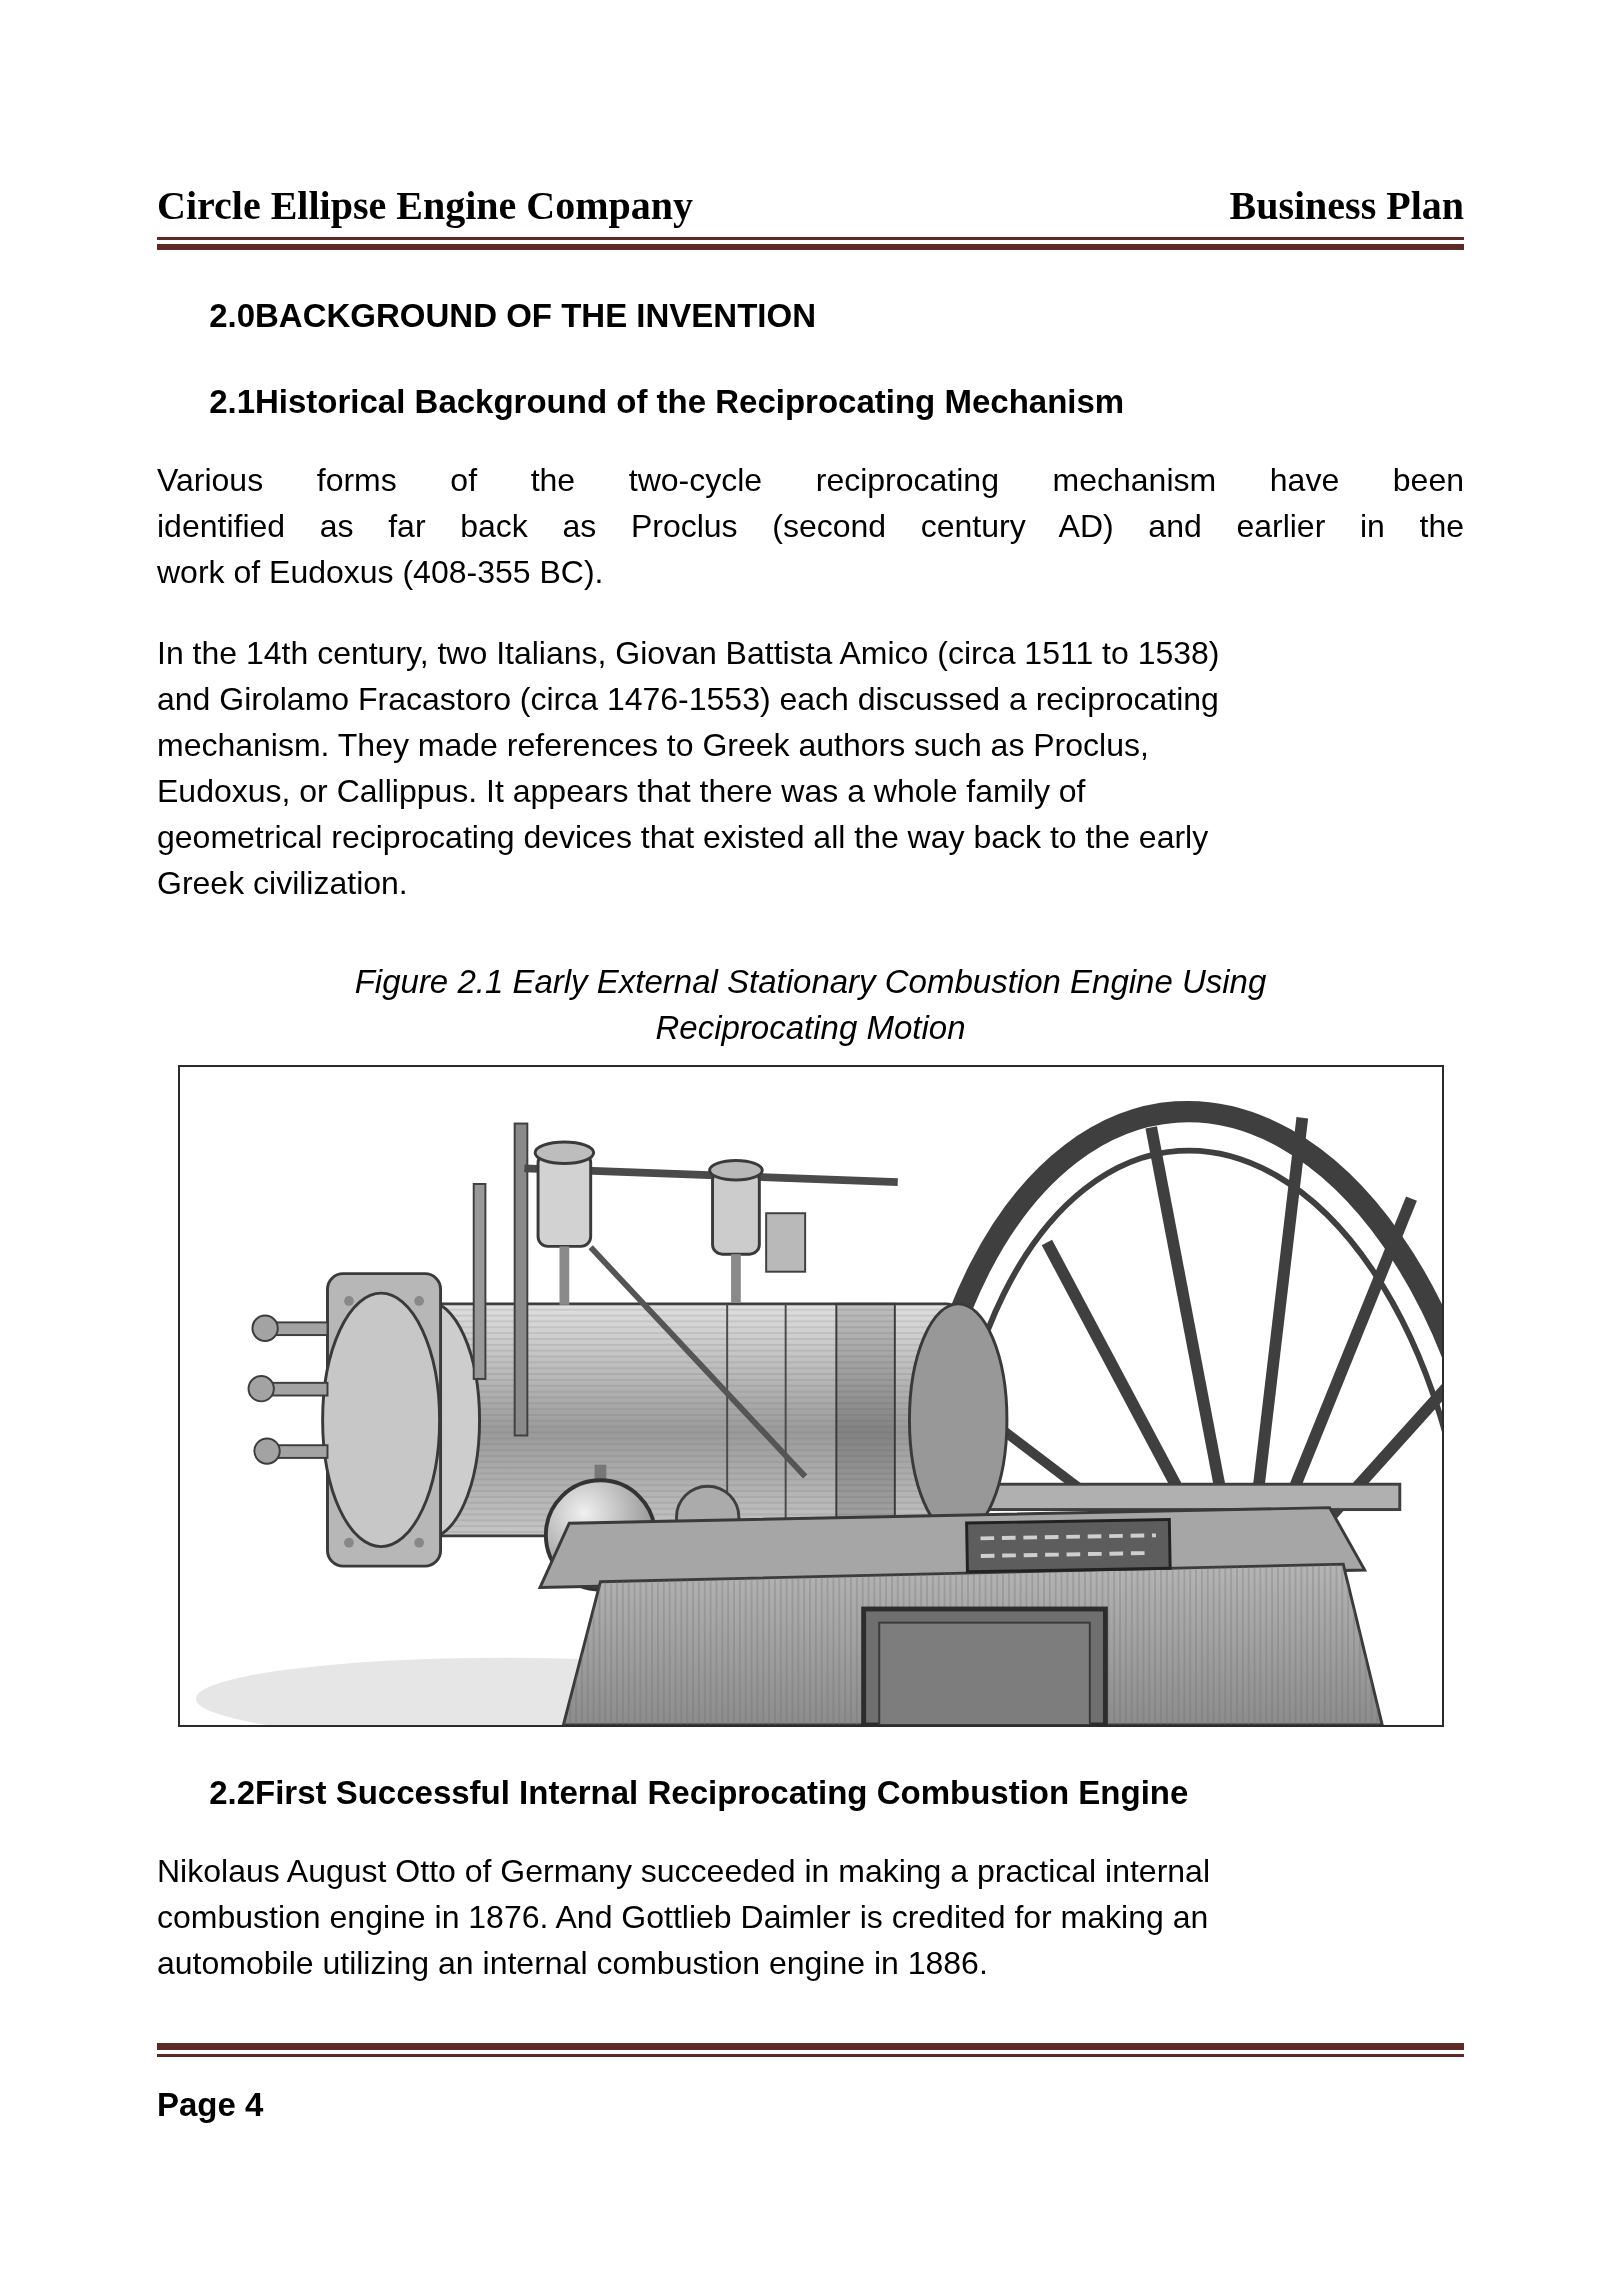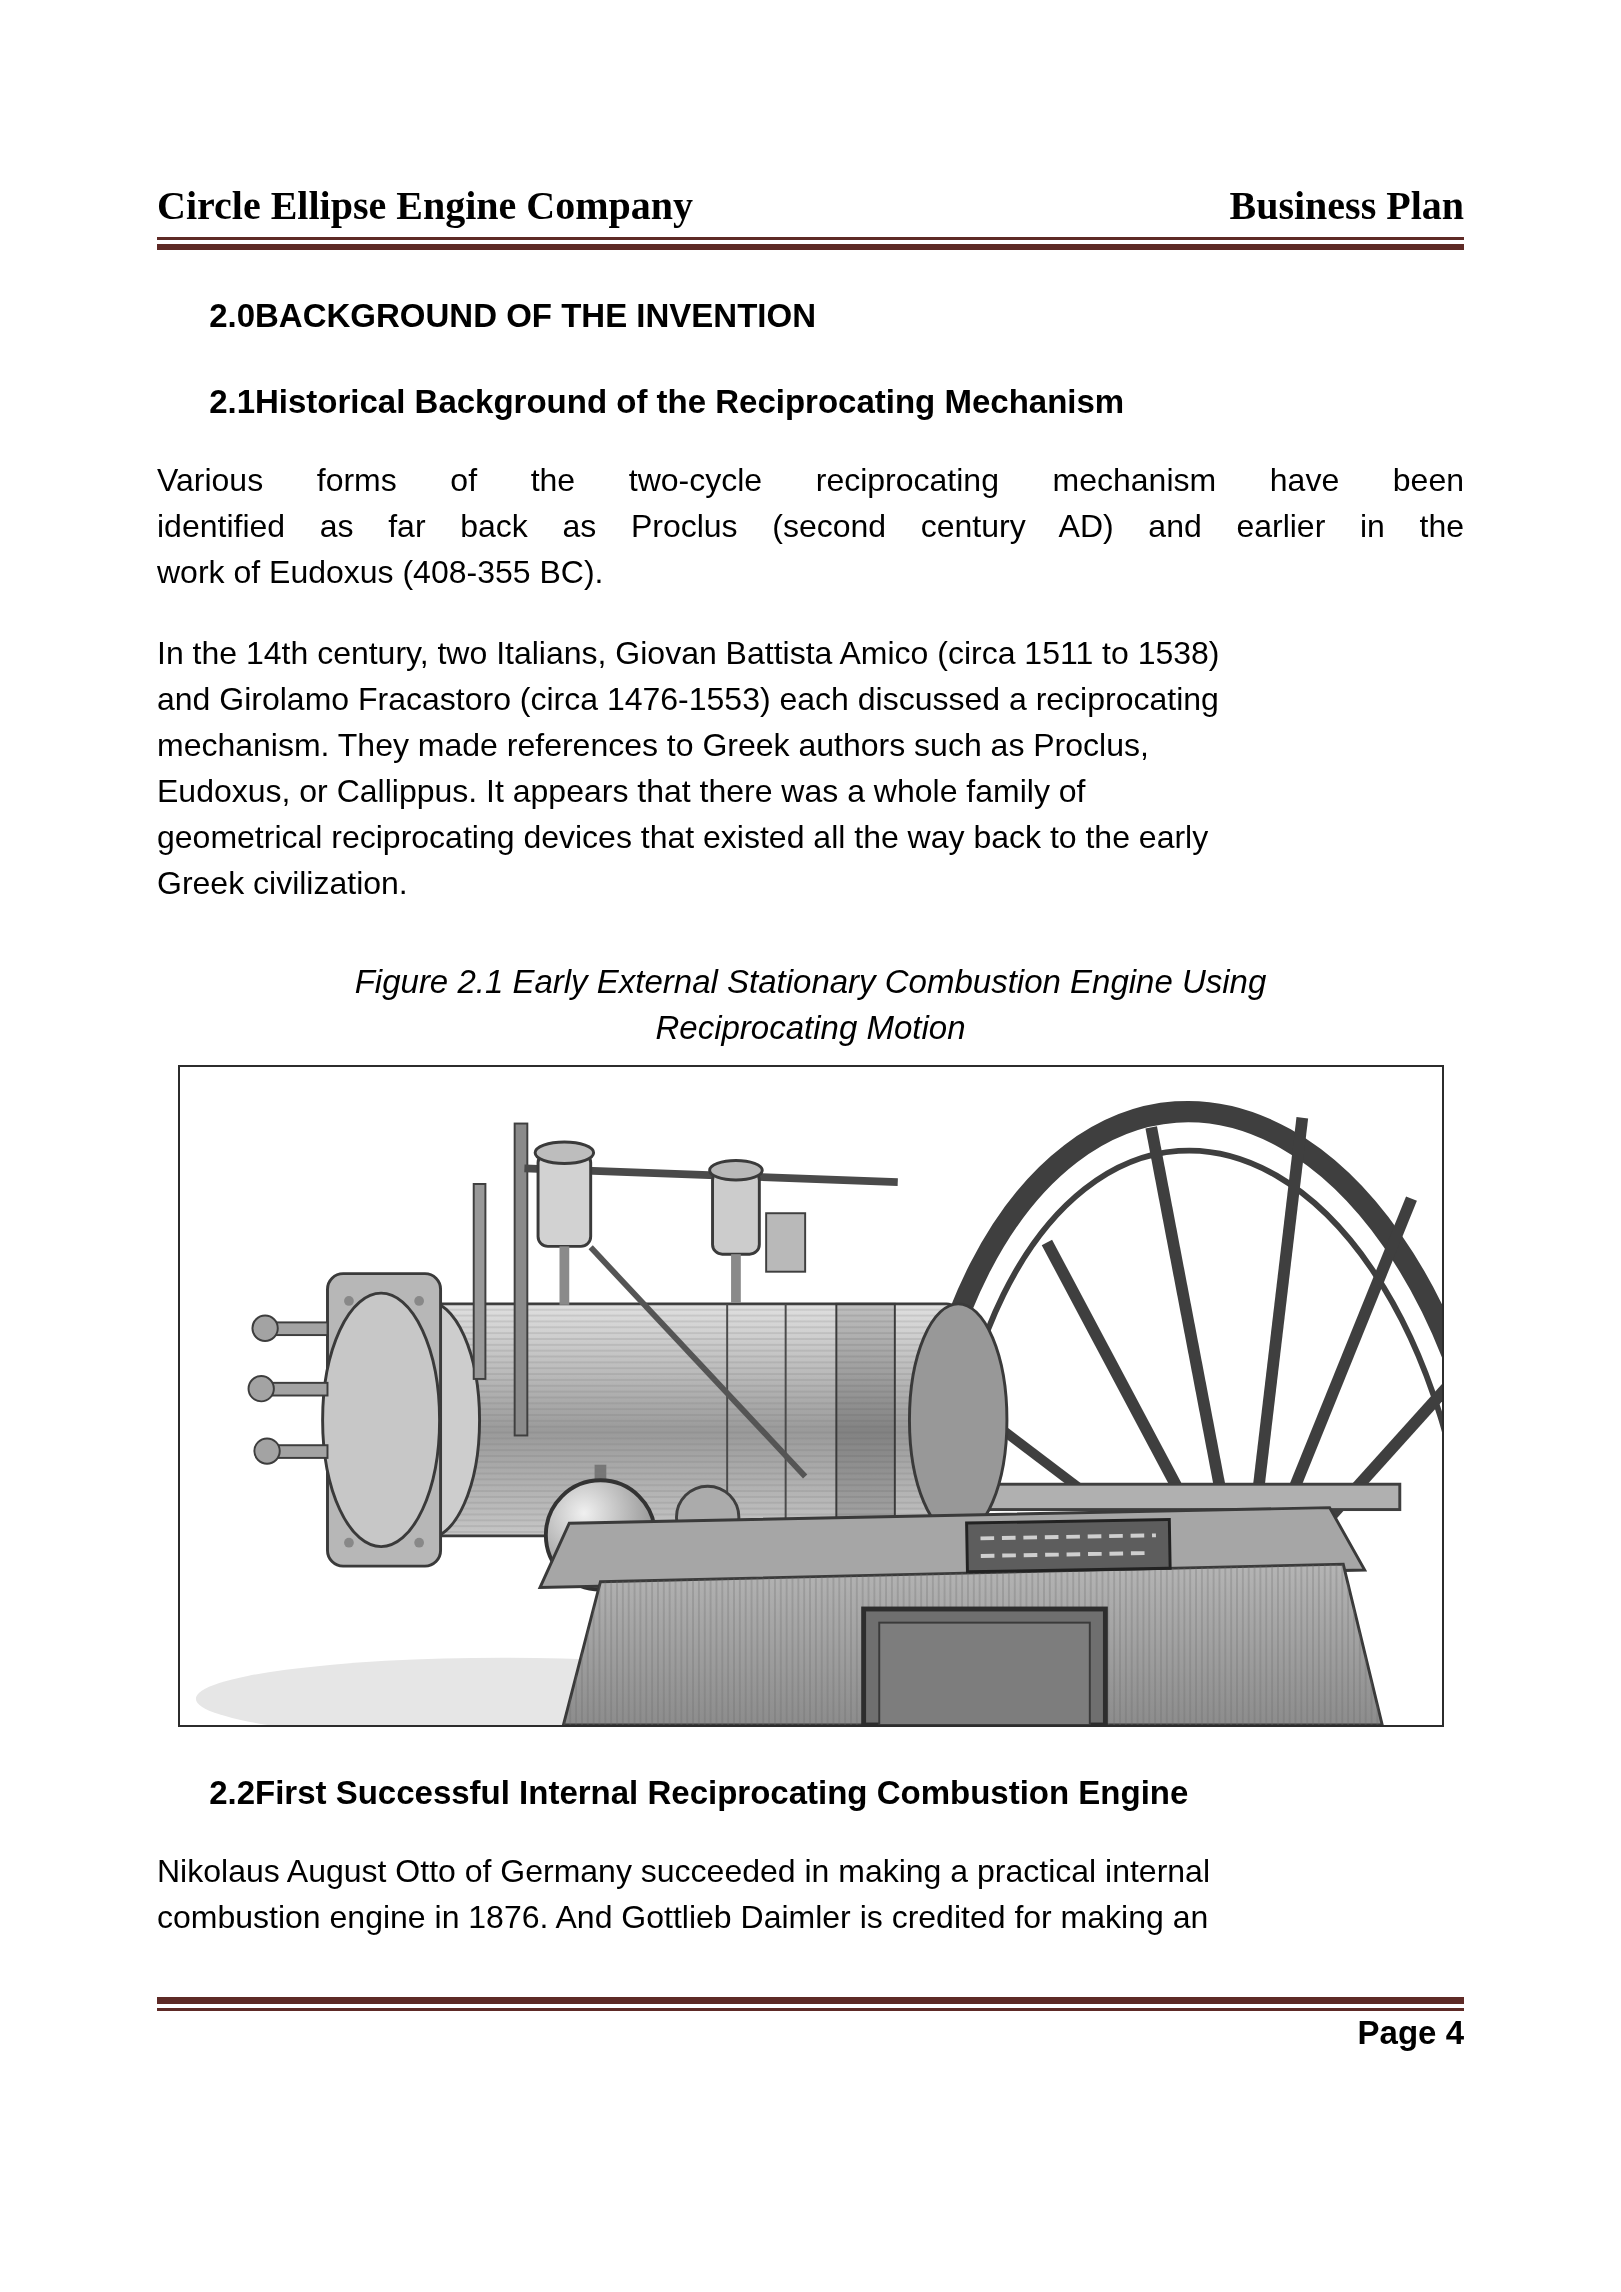--- a/index.html
+++ b/index.html
@@ -44,21 +44,21 @@
     width:1266px;height:662px;border:2px solid var(--fig-border);
     margin:13.7px auto 0 auto;background:#fff;overflow:hidden;
   }
   .figure-box svg{display:block;width:100%;height:100%;}
 
   
   .footer-rule{margin-top:57px;}
   .footer-rule .thick{height:6.9px;background:var(--rule);}
   .footer-rule .gap{height:3.9px;background:#fff;}
   .footer-rule .thin{height:2.9px;background:var(--rule);}
-  .pagenum{margin-top:0;text-align:right;font-size:33px;font-weight:bold;line-height:43px;}
+  .pagenum{margin-top:26px;font-size:33px;font-weight:bold;line-height:43px;}
 </style>
 </head>
 <body>
 
 <div class="page">
 
   <div class="hdr">
     <span>Circle Ellipse Engine Company</span>
     <span>Business Plan</span>
   </div>
@@ -202,20 +202,21 @@
   </div>
 
   <div class="sec">
     <span class="num">2.2</span>
     <span>First Successful Internal Reciprocating Combustion Engine</span>
   </div>
 
   <div class="para">
     <div class="line">Nikolaus August Otto of Germany succeeded in making a practical internal</div>
     <div class="line">combustion engine in 1876. And Gottlieb Daimler is credited for making an</div>
+    <div class="line">automobile utilizing an internal combustion engine in 1886.</div>
   </div>
 
   <div class="footer-rule">
     <div class="thick"></div>
     <div class="gap"></div>
     <div class="thin"></div>
   </div>
   <div class="pagenum">Page 4</div>
 
 </div>

